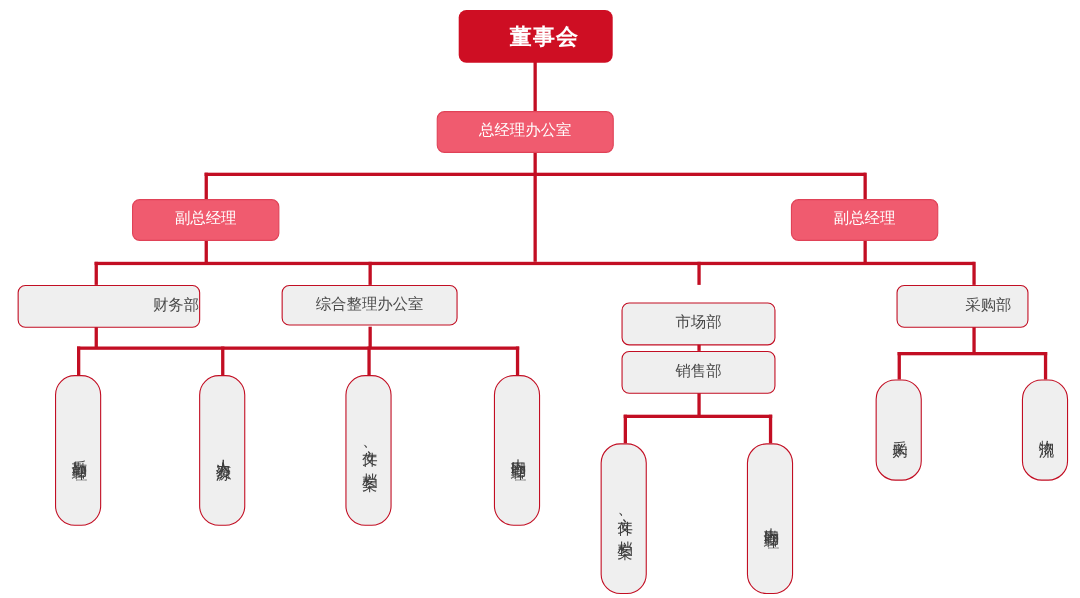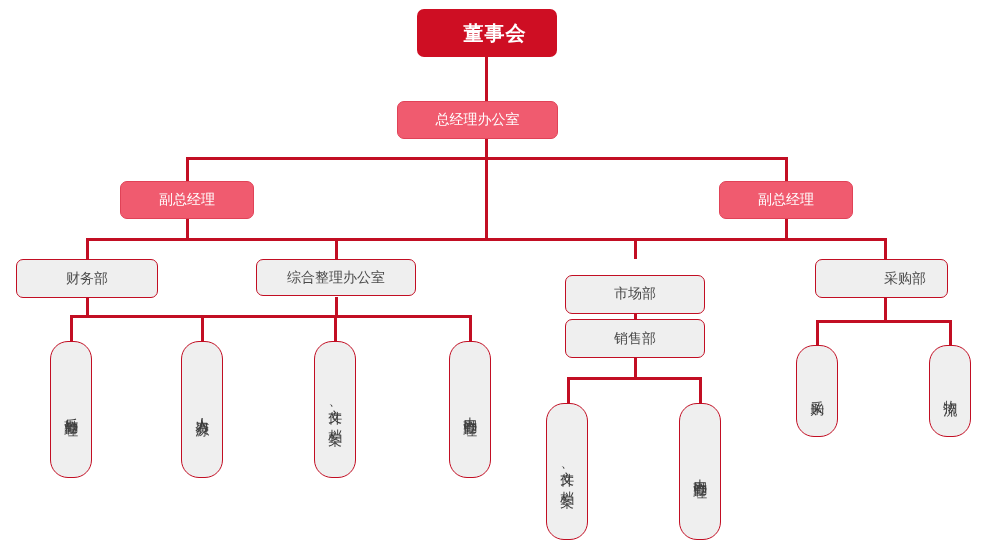--- a/index.html
+++ b/index.html
@@ -122,33 +122,33 @@
   </div>
 
   <div class="node node-pink" style="left:120px; top:181px; width:134px; height:38px;">
     <span>副总经理</span>
   </div>
 
   <div class="node node-pink" style="left:719px; top:181px; width:134px; height:38px;">
     <span>副总经理</span>
   </div>
 
-  <div class="node node-gray" style="left:16px; top:259px; width:142px; height:39px;">
+  <div class="node node-gray" style="left:16px; top:259px; width:166px; height:39px;justify-content:flex-end;">
     <span>财务部</span>
   </div>
 
   <div class="node node-gray" style="left:256px; top:259px; width:160px; height:37px;">
     <span>综合整理办公室</span>
   </div>
 
   <div class="node node-gray" style="left:565px; top:275px; width:140px; height:39px;font-family:Liberation Mono, monospace;">
     <span>市场部</span>
   </div>
 
-  <div class="node node-gray" style="left:815px; top:259px; width:133px; height:39px;padding-left:47px;">
+  <div class="node node-gray" style="left:815px; top:259px; width:120px; height:39px;padding-left:47px;">
     <span>采购部</span>
   </div>
 
   <div class="node node-gray" style="left:565px; top:319px; width:140px; height:39px;">
     <span>销售部</span>
   </div>
 
   <div class="node node-vert" style="left:50px; top:341px; width:42px; height:137px;">
     <span class="vert-text">后勤管理</span>
   </div>

